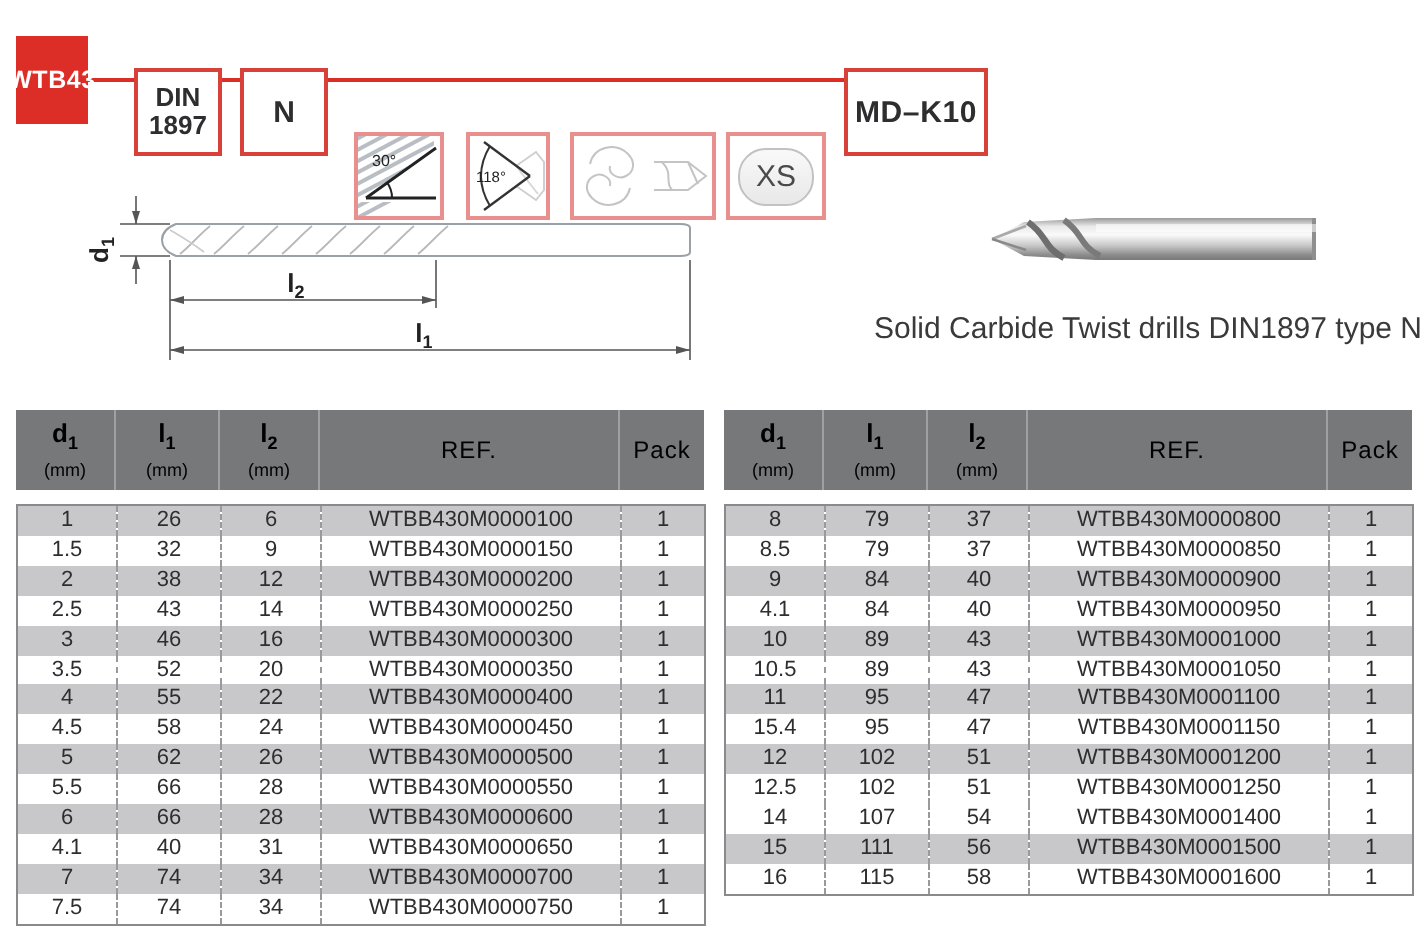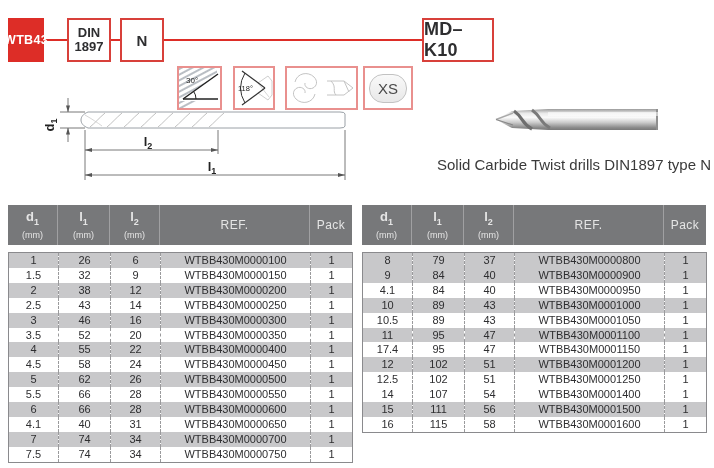--- a/index.html
+++ b/index.html
@@ -3,37 +3,37 @@
 <meta charset="utf-8">
 <style>
   html,body{margin:0;padding:0;}
   body{width:714px;height:468px;background:#fff;font-family:"Liberation Sans",sans-serif;position:relative;overflow:hidden;}
   .page{position:absolute;inset:0;}
 
   
   .connector{position:absolute;top:39px;left:30px;width:430px;height:2px;background:#dd2d27;z-index:0;}
   .badge{position:absolute;top:18px;height:44px;box-sizing:border-box;background:#fff;display:flex;align-items:center;justify-content:center;z-index:1;color:#2e2e30;}
   .badge.filled{background:#dd2d27;color:#fff;border:none;font-weight:bold;font-size:12.5px;letter-spacing:.3px;}
-  .b-red{border:2px solid #d8403a;}
+  .b-red{border:2px solid #d8403a;margin-top:16px;}
   .b-salmon{border:2px solid #e9908e;margin-top:48px;}
   .badge .two-line{font-weight:bold;font-size:13px;line-height:14px;text-align:center;}
   .badge.type-n{font-weight:bold;font-size:15px;}
-  .badge.grade{font-weight:bold;font-size:18px;letter-spacing:.3px;}
+  .badge.grade{font-weight:bold;font-size:15px;letter-spacing:.3px;}
   .xs-inner{width:36px;height:27px;border:1.5px solid #c2c2c2;border-radius:14px;display:flex;align-items:center;justify-content:center;font-size:15px;color:#4a4a4a;background:linear-gradient(#f9f9f9,#e8e8e8);}
 
   
   .diagram{position:absolute;left:40px;top:88px;}
   .photo{position:absolute;left:490px;top:104px;}
   .caption{position:absolute;left:437px;top:156px;width:280px;font-size:15px;color:#3a3a3a;white-space:nowrap;}
 
   
   .data-table{position:absolute;top:205px;width:344px;}
   .data-table.left{left:8px;}
   .data-table.right{left:362px;}
-  .thead{height:40px;background:#77787a;display:flex;color:#e5e5e5;box-sizing:border-box;}
+  .thead{height:40px;background:#77787a;display:flex;color:#000000;box-sizing:border-box;}
   .thead .col{box-sizing:border-box;display:flex;flex-direction:column;align-items:center;justify-content:center;border-right:1px solid #a0a0a2;}
   .thead .col:last-child{border-right:none;}
   .thead .main{font-weight:bold;font-size:13px;line-height:13px;}
   .thead .main sub{font-size:9px;}
   .thead .unit{font-size:9px;font-weight:normal;line-height:10px;margin-top:1px;}
   .thead .single{font-weight:normal;font-size:12px;letter-spacing:.5px;}
   .c1{width:50px;}.c2{width:52px;}.c3{width:50px;}.c4{width:150px;}.c5{width:42px;}
   table.tbody{border-collapse:collapse;width:344px;table-layout:fixed;margin-top:7px;border:1px solid #8a8a8d;}
   table.tbody td{font-size:11px;color:#2e2e30;text-align:center;padding:0;height:14.9px;line-height:14.9px;border-left:1px dashed #9a9a9c;overflow:hidden;white-space:nowrap;}
   table.tbody td:first-child{border-left:none;}
@@ -339,20 +339,27 @@
           <col style="width:42px">
         </colgroup>
       <tbody>
           <tr class="shaded">
             <td>8</td>
             <td>79</td>
             <td>37</td>
             <td>WTBB430M0000800</td>
             <td>1</td>
           </tr>
+          <tr>
+            <td>8.5</td>
+            <td>79</td>
+            <td>37</td>
+            <td>WTBB430M0000850</td>
+            <td>1</td>
+          </tr>
           <tr class="shaded">
             <td>9</td>
             <td>84</td>
             <td>40</td>
             <td>WTBB430M0000900</td>
             <td>1</td>
           </tr>
           <tr>
             <td>4.1</td>
             <td>84</td>
@@ -375,21 +382,21 @@
             <td>1</td>
           </tr>
           <tr class="shaded">
             <td>11</td>
             <td>95</td>
             <td>47</td>
             <td>WTBB430M0001100</td>
             <td>1</td>
           </tr>
           <tr>
-            <td>17.4</td>
+            <td>15.4</td>
             <td>95</td>
             <td>47</td>
             <td>WTBB430M0001150</td>
             <td>1</td>
           </tr>
           <tr class="shaded">
             <td>12</td>
             <td>102</td>
             <td>51</td>
             <td>WTBB430M0001200</td>

